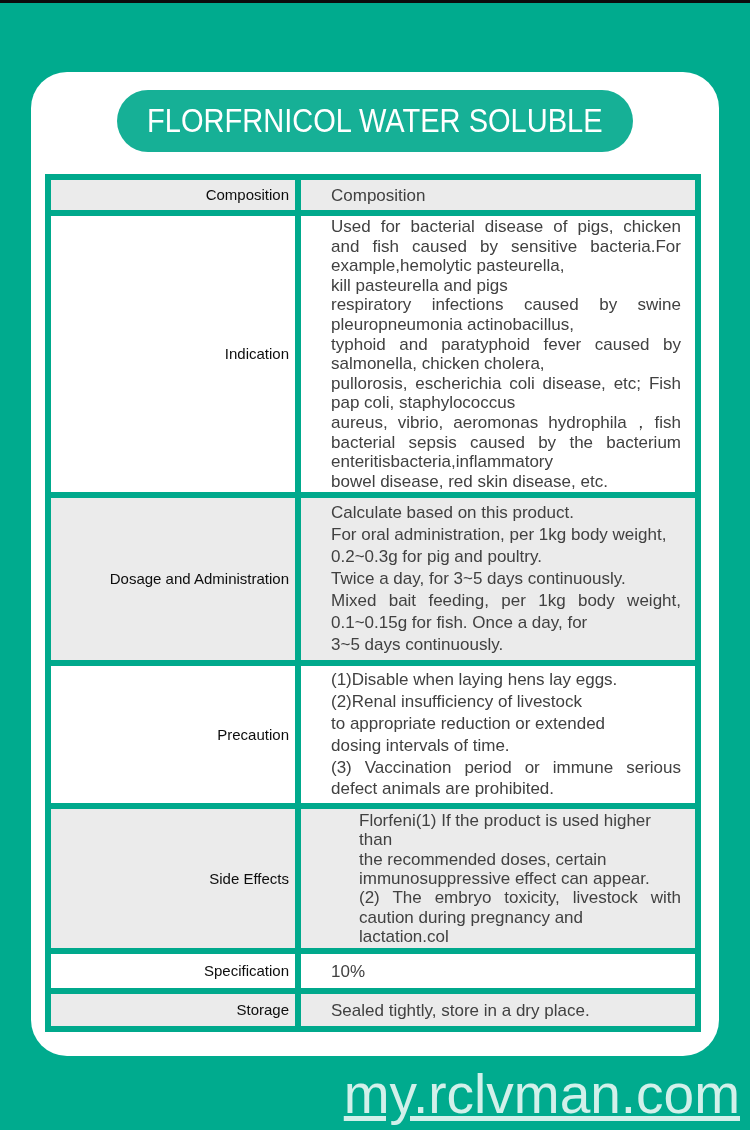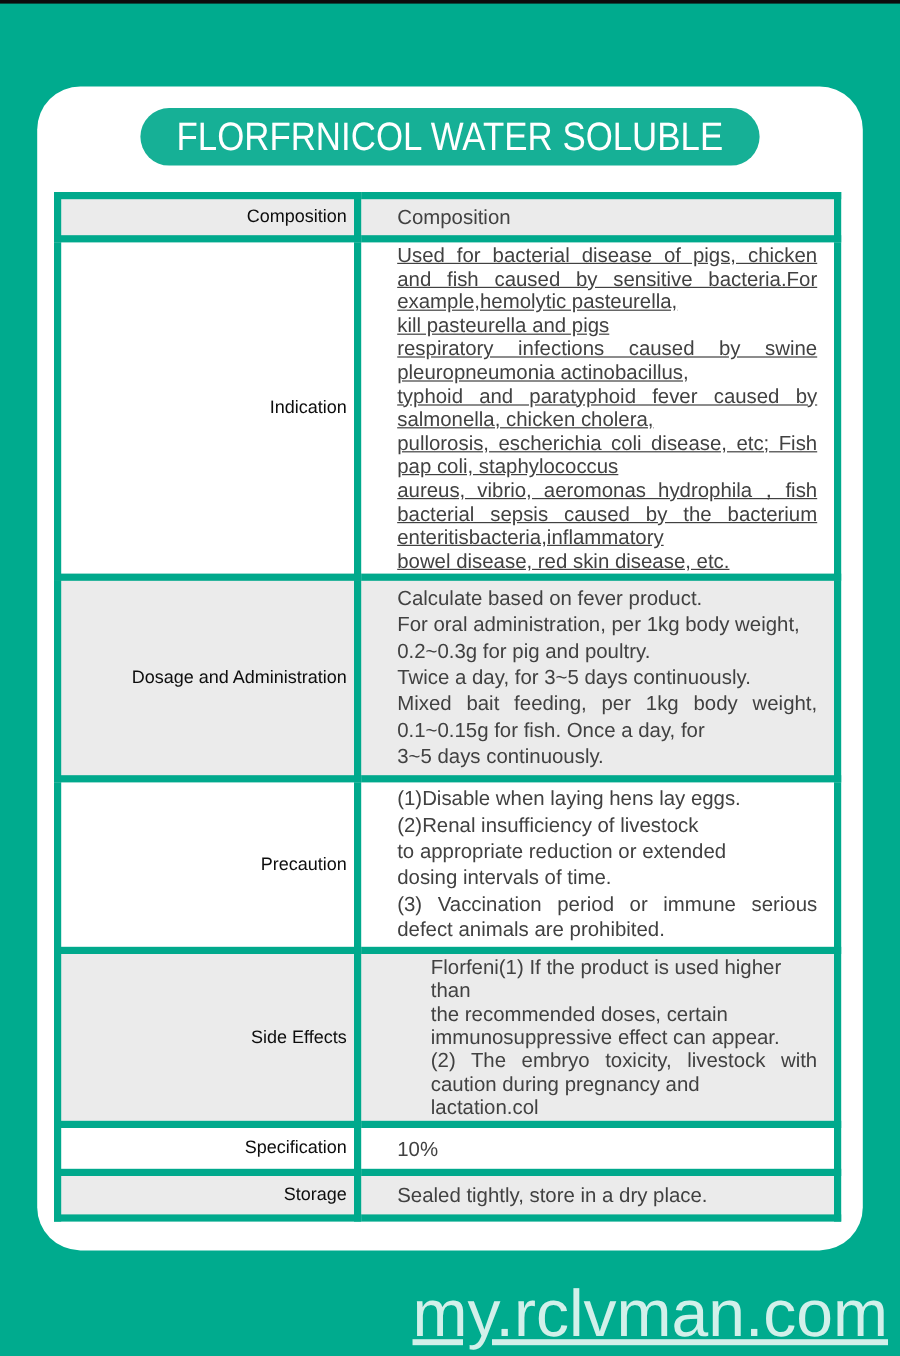--- a/index.html
+++ b/index.html
@@ -6,37 +6,37 @@
     --bg:#00ab8e; --banner:#16b096; --border:#00a98c;
     --row-alt:#ebebeb; --text:#414141; --label:#0d0d0d;
     --strip:#0c0c0c; --watermark:rgba(244,252,249,0.86);
   }
   *{margin:0;padding:0;box-sizing:border-box;}
   html,body{width:750px;}
   body{font-family:"Liberation Sans","DejaVu Sans",sans-serif;}
   .screen{position:relative;width:750px;height:1130px;background:var(--bg);overflow:hidden;}
   .top-strip{position:absolute;top:0;left:0;right:0;height:3px;background:var(--strip);}
   .card{position:absolute;left:31px;top:72px;width:688px;background:#ffffff;border-radius:36px;padding-bottom:24px;z-index:1;}
-  .banner{width:516px;height:48px;margin:18px auto 0;background:var(--banner);border-radius:33px;
+  .banner{width:516px;height:62px;margin:18px auto 0;background:var(--banner);border-radius:33px;
           display:flex;align-items:center;justify-content:center;}
   .banner-text{color:#ffffff;font-size:33px;letter-spacing:0px;white-space:nowrap;
                transform:scaleX(0.88);transform-origin:center;}
   table.spec-table{border-collapse:collapse;table-layout:fixed;width:656px;margin:22px 0 0 14px;}
   .col-label{width:250px;}
   td{border:6px solid var(--border);vertical-align:middle;}
   tr.alt td{background:var(--row-alt);}
   tr:not(.alt) td{background:#ffffff;}
   .label-cell{font-weight:normal;font-size:15px;line-height:26px;color:var(--label);
               text-align:right;padding:2px 6px;}
   .value-cell{font-size:17px;color:var(--text);padding:2px 14px 2px 30px;}
   .line{line-height:21px;}
   .jl{text-align:justify;text-align-last:justify;-moz-text-align-last:justify;}
   .row-composition .value-cell{height:26px;}
   .row-indication .value-cell{padding-top:1px;padding-bottom:1px;}
-  .row-indication .line{line-height:19.6px;text-decoration:underline;}
+  .row-indication .line{line-height:19.6px;}
   .row-dosage .value-cell{padding-top:4px;padding-bottom:4px;}
   .row-dosage .line{line-height:22px;}
   .row-precaution .value-cell{padding-top:3px;padding-bottom:3px;}
   .row-precaution .line{line-height:21.8px;}
   .row-side_effects .value-cell{padding-top:2px;padding-bottom:2px;}
   .row-side_effects .line{line-height:19.3px;margin-left:28px;}
   .row-specification .value-cell{height:40px;}
   .row-storage .value-cell{height:38px;}
   .watermark{position:absolute;right:10px;bottom:8px;font-size:55px;line-height:1;
              color:var(--watermark);z-index:2;letter-spacing:0px;text-decoration:underline;}
@@ -79,21 +79,21 @@
               <div class="line">pap coli, staphylococcus</div>
               <div class="line jl">aureus, vibrio, aeromonas hydrophila，fish</div>
               <div class="line jl">bacterial sepsis caused by the bacterium</div>
               <div class="line">enteritisbacteria,inflammatory</div>
               <div class="line">bowel disease, red skin disease, etc.</div>
             </td>
           </tr>
           <tr class="row-dosage alt">
             <td class="label-cell">Dosage and Administration</td>
             <td class="value-cell">
-              <div class="line">Calculate based on fever product.</div>
+              <div class="line">Calculate based on this product.</div>
               <div class="line">For oral administration, per 1kg body weight,</div>
               <div class="line">0.2~0.3g for pig and poultry.</div>
               <div class="line">Twice a day, for 3~5 days continuously.</div>
               <div class="line jl">Mixed bait feeding, per 1kg body weight,</div>
               <div class="line">0.1~0.15g for fish. Once a day, for</div>
               <div class="line">3~5 days continuously.</div>
             </td>
           </tr>
           <tr class="row-precaution">
             <td class="label-cell">Precaution</td>

